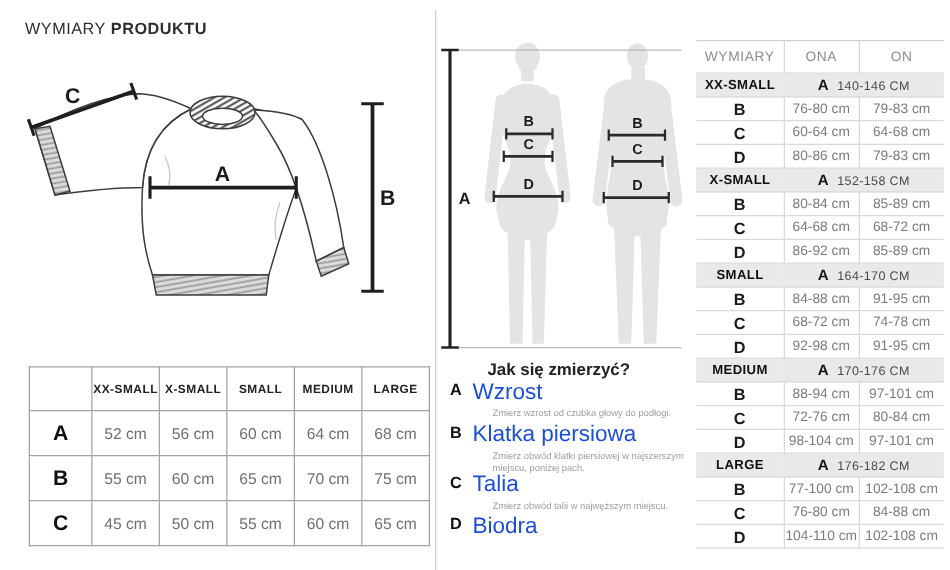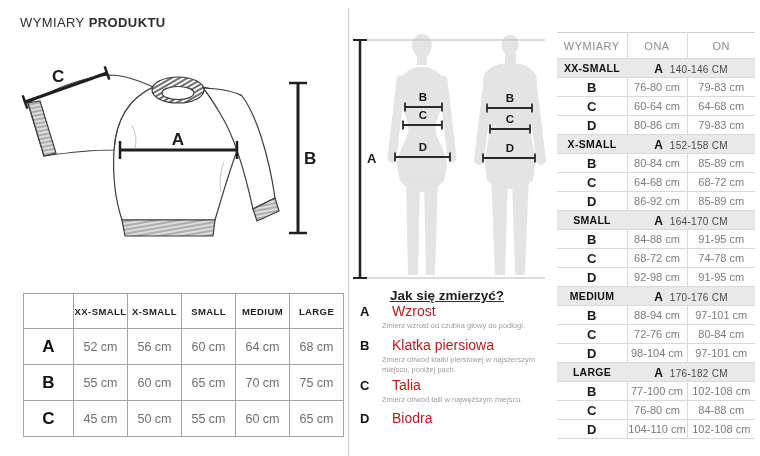--- a/index.html
+++ b/index.html
@@ -14,26 +14,26 @@
   .prod-table{position:absolute;left:23px;top:293px;border-collapse:collapse;table-layout:fixed;}
   .prod-table td,.prod-table th{border:1px solid #a3a3a3;text-align:center;vertical-align:middle;padding:0;}
   .prod-table tr{height:36px;}
   .prod-table tr.hdr{height:35px;}
   .prod-table .corner{width:49px;}
   .prod-table th{width:53px;font-size:9.5px;font-weight:bold;letter-spacing:.4px;color:#222;}
   .prod-table .rowlbl{font-size:17px;font-weight:bold;color:#111;}
   .prod-table .v{font-size:12.5px;color:#6f6f6f;}
 
   
-  .howto{position:absolute;left:352px;top:288px;width:190px;text-decoration:underline;}
+  .howto{position:absolute;left:352px;top:288px;width:190px;}
   .howto .hd{font-size:13.5px;font-weight:bold;color:#222;text-align:center;margin:0 0 0 0;}
   .hitem{position:absolute;left:0;width:190px;}
   .hitem .ltr{position:absolute;left:8px;top:1px;font-size:13px;font-weight:bold;color:#111;}
-  .hitem .nm{margin-left:40px;font-size:14px;color:#b91c1c;}
-  .hitem .ds{margin-left:30px;width:175px;font-size:7.5px;line-height:1.35;color:#9e9e9e;margin-top:2px;}
+  .hitem .nm{margin-left:26px;font-size:18px;color:#1d4ed8;}
+  .hitem .ds{margin-left:42px;width:175px;font-size:7.5px;line-height:1.35;color:#9e9e9e;margin-top:2px;}
 
   
   .size-table{position:absolute;left:557px;top:32px;border-collapse:collapse;table-layout:fixed;width:198px;}
   .size-table td{padding:0;text-align:center;vertical-align:middle;border-bottom:1px solid #d9d9d9;}
   .size-table tr{height:19px;}
   .size-table tr.head{height:26px;}
   .size-table tr.head td{border-top:1px solid #d0d0d0;color:#8c8c8c;font-size:11px;letter-spacing:.5px;}
   .size-table tr.head td:not(:last-child),
   .size-table tr.data td:not(:last-child){border-right:1px solid #d9d9d9;}
   .size-table col.c1{width:70px;} .size-table col.c2{width:60px;} .size-table col.c3{width:68px;}

